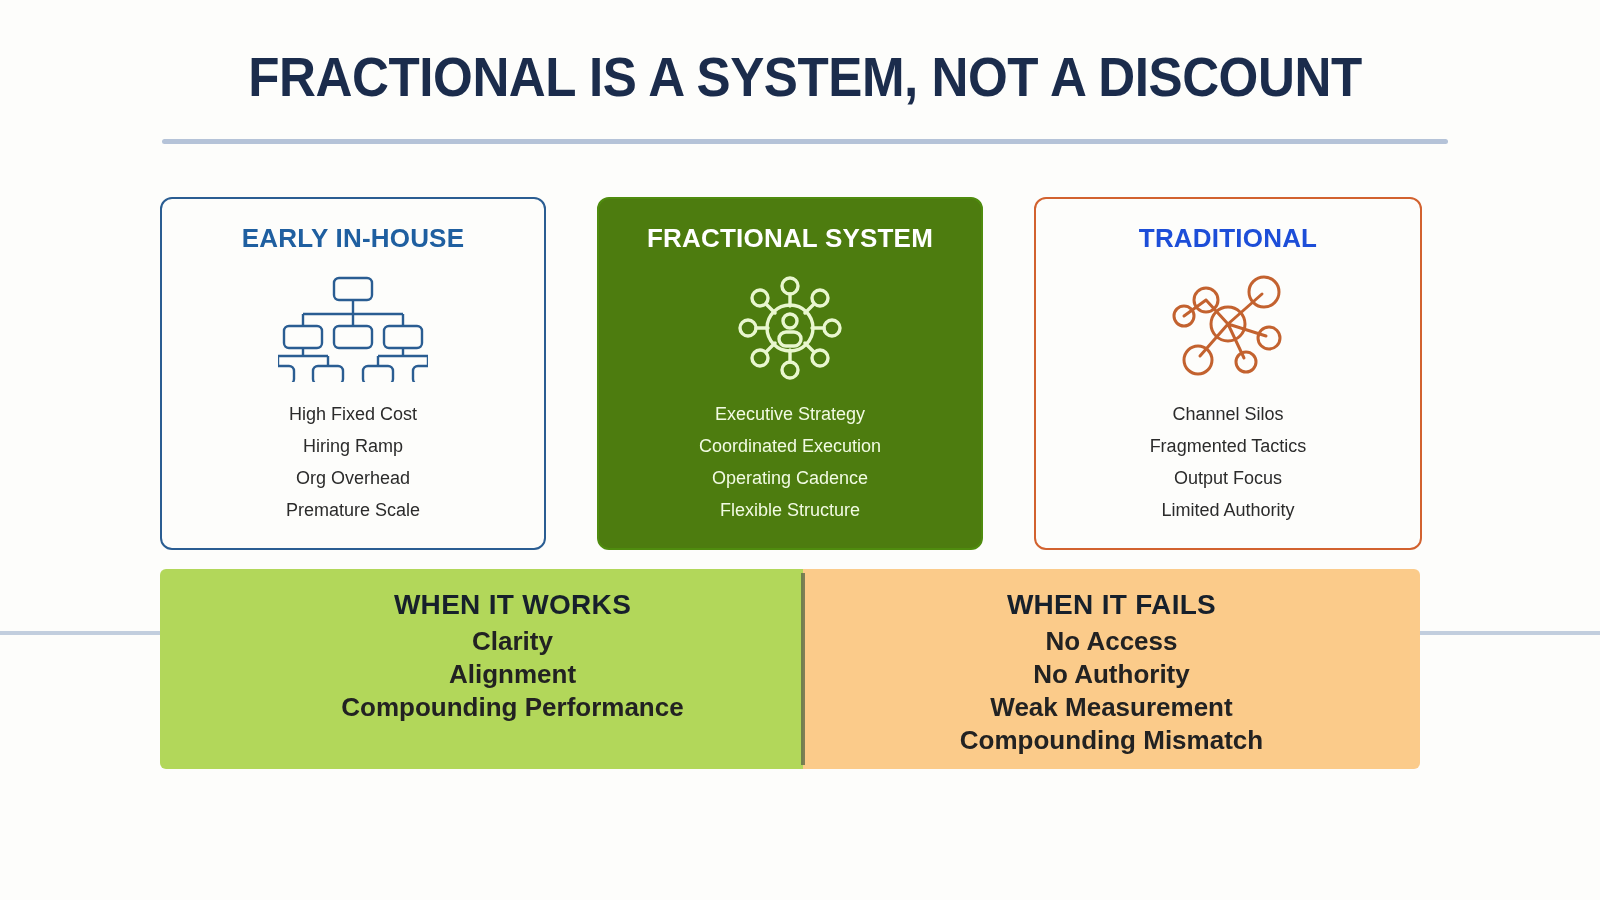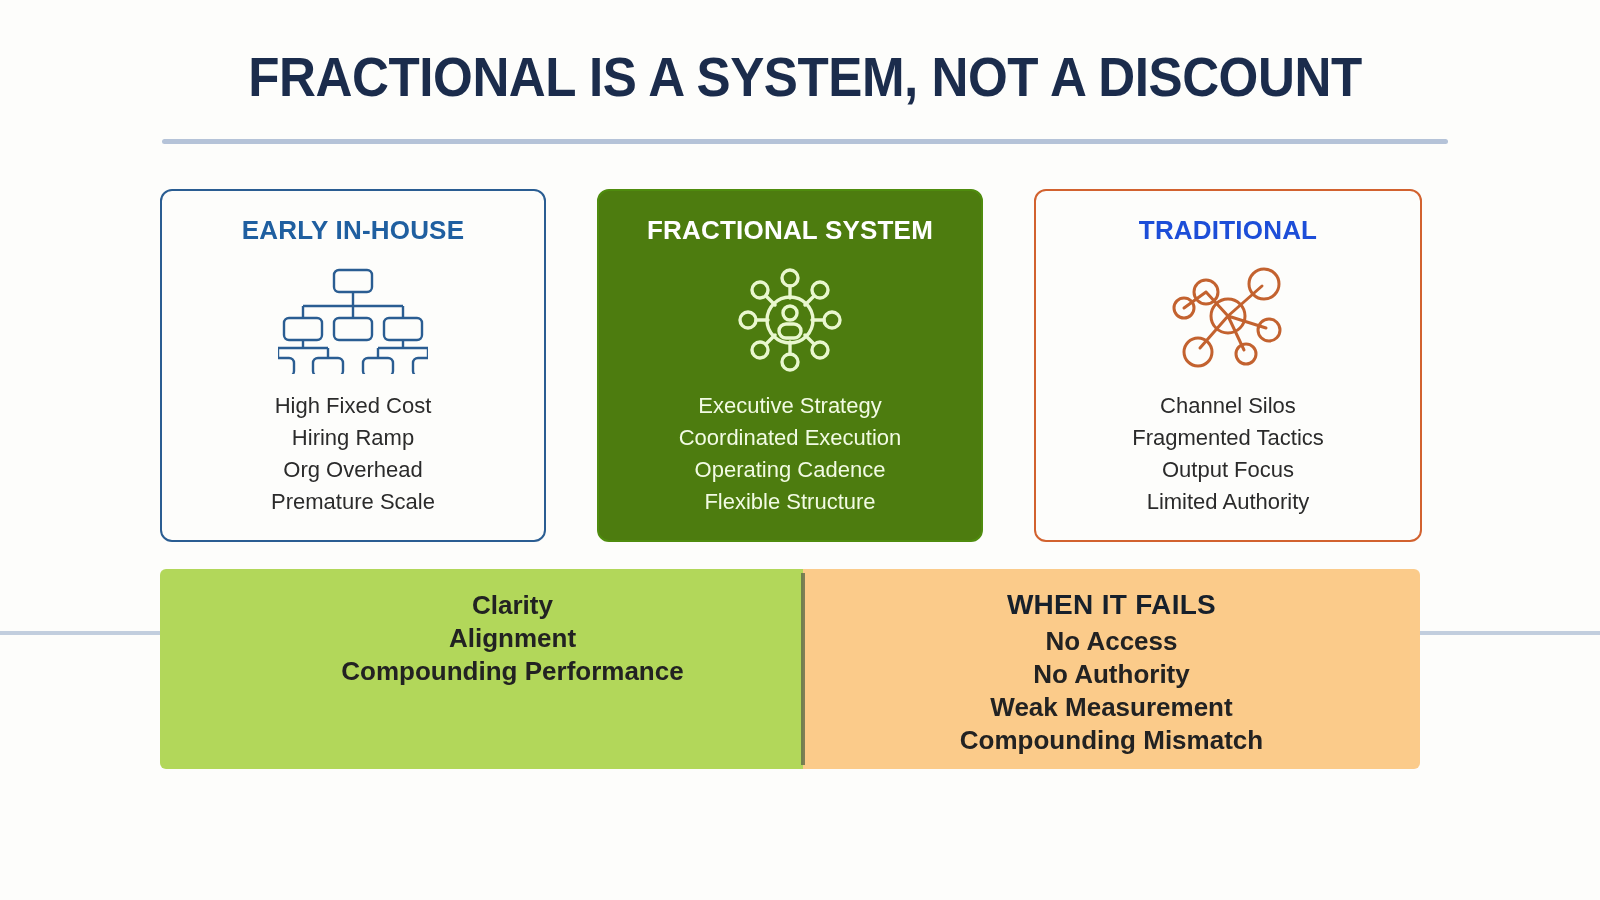--- a/index.html
+++ b/index.html
@@ -63,21 +63,21 @@
   
   .cards {
     position: absolute;
     top: 189px;
     left: 160px;
     width: 1262px;
     height: 353px;
   }
   .card {
     position: absolute;
-    top: 0;
+    top: 8px;
     height: 353px;
     border-radius: 12px;
     box-sizing: border-box;
     display: flex;
     flex-direction: column;
     align-items: center;
   }
   .card-1 { left: 0px;   width: 386px; border: 2px solid #2a5d92; background: #fdfdfb; }
   .card-2 { left: 437px; width: 386px; border: 2px solid #4f8c0e; background: #4d7c0f; align-items: center; }
   .card-3 { left: 874px; width: 388px; border: 2px solid #d2622f; background: #fdfdfb; }
@@ -95,21 +95,21 @@
   .card-icon {
     margin-top: 18px;
     height: 112px;
     display: flex;
     align-items: center;
     justify-content: center;
   }
   .card-list {
     margin-top: 14px;
     text-align: center;
-    font-size: 22px;
+    font-size: 18px;
     line-height: 32px;
     color: #2b2b2b;
     font-weight: 400;
   }
   .card-2 .card-list { color: #f2fbe3; }
   .card-list div { white-space: nowrap; }
 
   
   .panels {
     position: absolute;
@@ -291,20 +291,21 @@
         <div>Limited Authority</div>
       </div>
     </div>
 
   </div>
 
   <div class="panels">
 
     <div class="panel panel-works">
       <div class="panel-inner">
+        <div class="panel-title">WHEN IT WORKS</div>
         <div class="panel-list">
           <div>Clarity</div>
           <div>Alignment</div>
           <div>Compounding Performance</div>
         </div>
       </div>
     </div>
 
     <div class="panel panel-fails">
       <div class="panel-inner">

